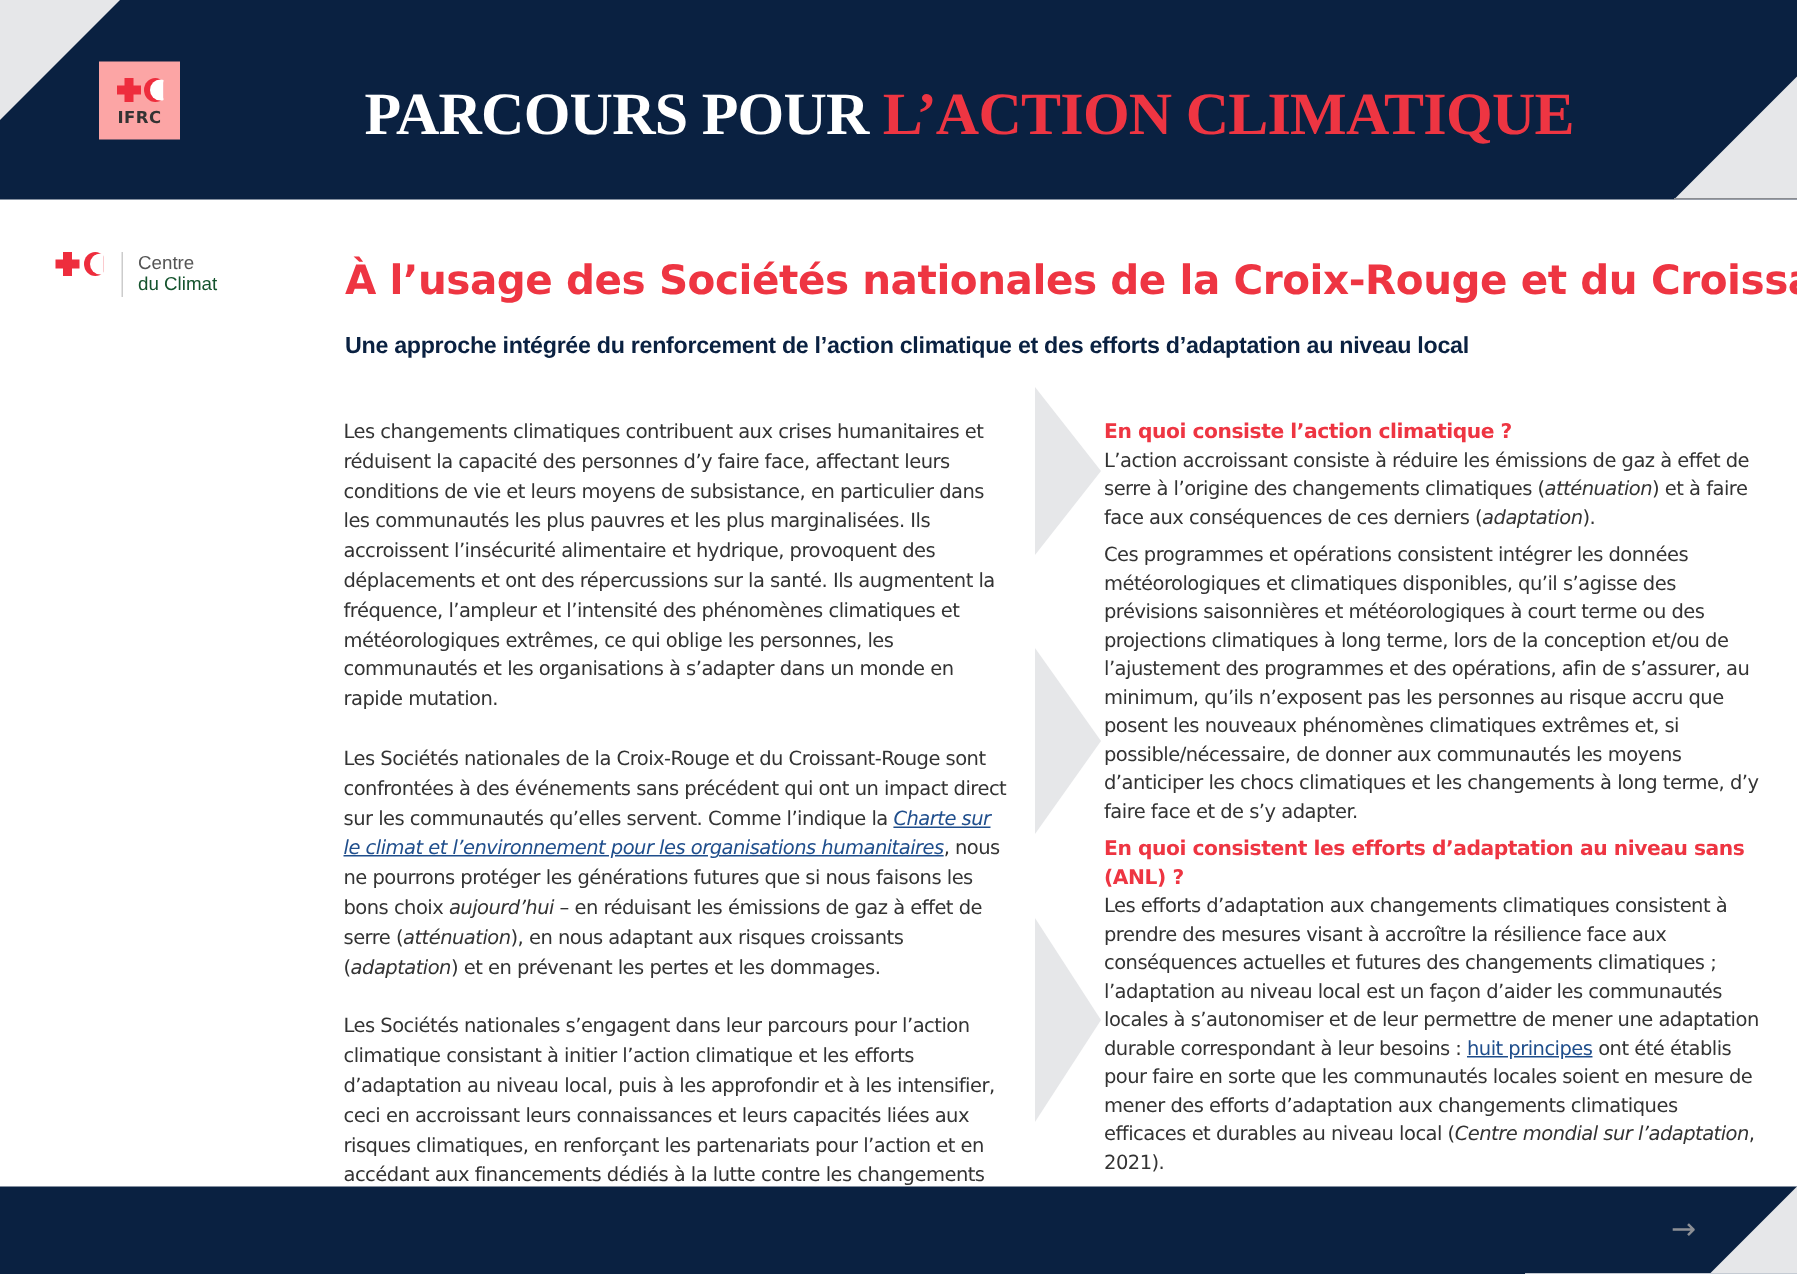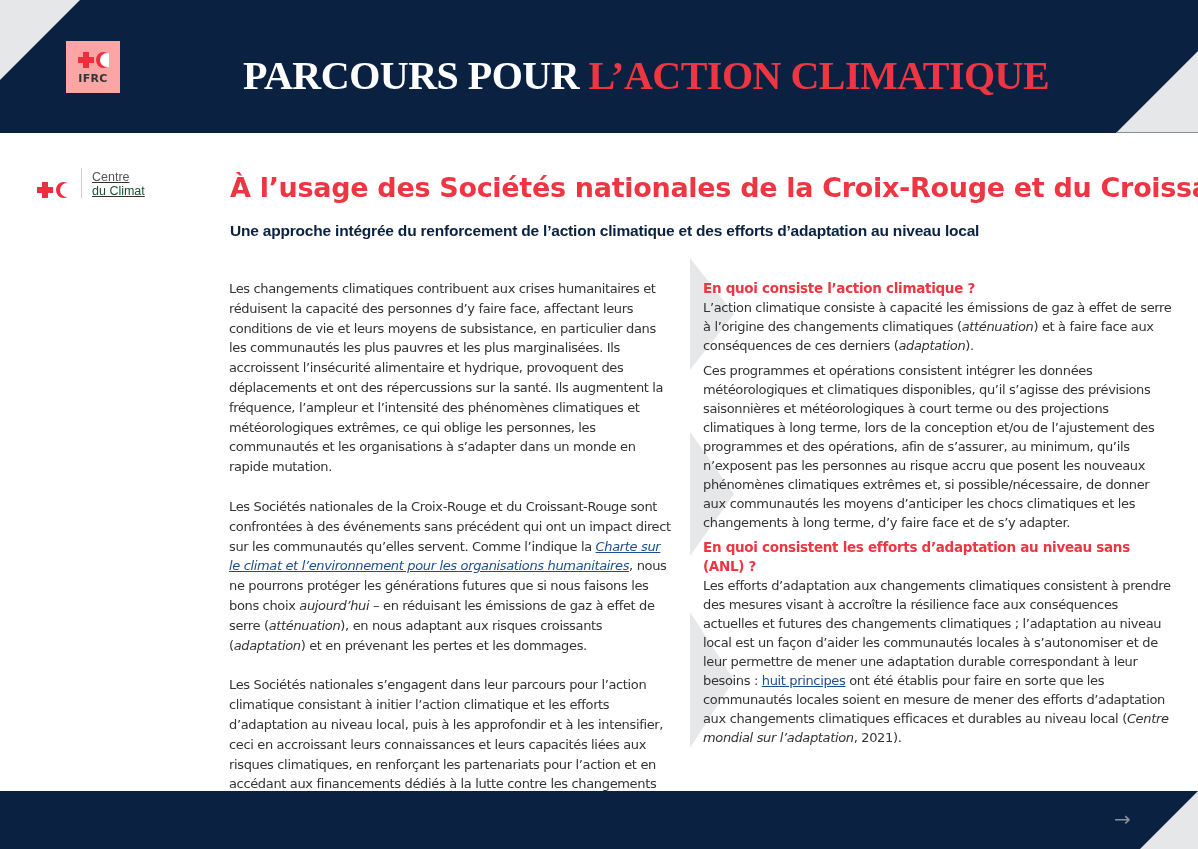--- a/index.html
+++ b/index.html
@@ -34,21 +34,21 @@
     .crescent::before { content: ""; position: absolute; left: 0; top: 0; width: 15px; height: 16px; border-radius: 50%; background: #ee2d3d; }
     .crescent::after { content: ""; position: absolute; left: 4px; top: 1px; width: 14px; height: 14px; border-radius: 50%; background: #ffffff; }
     .ifrc-text { font-family: "DejaVu Sans", sans-serif; font-weight: bold; font-size: 11px; color: #333; letter-spacing: 0.3px; margin-top: 2px; }
     .page-title {
       position: absolute; left: 243px; top: 52px; margin: 0;
       font-family: Liberation Serif, serif; font-weight: bold; font-size: 40px;
       letter-spacing: -0.5px; color: #ffffff; white-space: nowrap; line-height: 48px;
     }
     .page-title .accent { color: #ee3542; }
 
-    .centre-logo { position: absolute; left: 37px; top: 168px; display: flex; align-items: flex-end; text-decoration: underline; }
+    .centre-logo { position: absolute; left: 37px; top: 168px; display: flex; align-items: flex-start; }
     .centre-logo .marks { display: flex; align-items: center; gap: 3px; }
     .centre-logo .cross { width: 16px; height: 16px; }
     .centre-logo .crescent::after { background: #ffffff; }
     .centre-logo .divider { width: 1px; height: 30px; background: #cccccc; margin: 0 10px 0 12px; }
     .centre-logo .txt { font-family: "Liberation Sans", sans-serif; font-size: 12.5px; line-height: 14px; }
     .centre-logo .txt .l1 { color: #555; display: block; }
     .centre-logo .txt .l2 { color: #14532d; display: block; }
 
     .doc-heading {
       position: absolute; left: 230px; top: 175px; margin: 0; white-space: nowrap;
@@ -65,21 +65,21 @@
       position: absolute; left: 229px; top: 279px; width: 445px;
       font-family: "DejaVu Sans", sans-serif; font-size: 13px; line-height: 19.8px; color: #333;
       letter-spacing: -0.35px;
     }
     .col-left p { margin: 0 0 20px 0; }
     .col-right {
       position: absolute; left: 703px; top: 279px; width: 470px;
       font-family: "DejaVu Sans", sans-serif; font-size: 13px; line-height: 19px; color: #333;
       letter-spacing: -0.35px; z-index: 2;
     }
-    .q-block { margin-bottom: 4px; }
+    .q-block { margin-bottom: 4px; margin-left: 33px; }
     .q-title { color: #ee3542; font-weight: bold; font-size: 13.5px; line-height: 19px; margin: 0; letter-spacing: -0.3px; }
     .q-body { margin: 0 0 6px 0; }
     a.link { color: #1f4e8c; text-decoration: underline; }
     a.link.italic { font-style: italic; }
     em { font-style: italic; }
 
     .chevron { position: absolute; width: 0; height: 0; z-index: 1;
       border-left: 44px solid #e6e7e9; border-top-style: solid; border-bottom-style: solid;
       border-top-color: transparent; border-bottom-color: transparent; }
     .chev-1 { left: 690px; top: 258px; border-top-width: 56px; border-bottom-width: 56px; }
@@ -136,21 +136,21 @@
   <p>Les Sociétés nationales s’engagent dans leur parcours pour l’action climatique consistant à initier l’action climatique et les efforts d’adaptation au niveau local, puis à les approfondir et à les intensifier, ceci en accroissant leurs connaissances et leurs capacités liées aux risques climatiques, en renforçant les partenariats pour l’action et en accédant aux financements dédiés à la lutte contre les changements climatiques.</p>
 </div>
 
 <div class="chevron chev-1"></div>
 <div class="chevron chev-2"></div>
 <div class="chevron chev-3"></div>
 
 <div class="col-right">
   <div class="q-block">
     <p class="q-title">En quoi consiste l’action climatique ?</p>
-    <p class="q-body"><span>L’action climatique consiste à capacité les émissions de gaz à effet de serre à l’origine des changements climatiques (</span><em>atténuation</em><span>) et à faire face aux conséquences de ces derniers (</span><em>adaptation</em><span>).</span></p>
+    <p class="q-body"><span>L’action accroissant consiste à réduire les émissions de gaz à effet de serre à l’origine des changements climatiques (</span><em>atténuation</em><span>) et à faire face aux conséquences de ces derniers (</span><em>adaptation</em><span>).</span></p>
   </div>
   <div class="q-block">
     <p class="q-body">Ces programmes et opérations consistent intégrer les données météorologiques et climatiques disponibles, qu’il s’agisse des prévisions saisonnières et météorologiques à court terme ou des projections climatiques à long terme, lors de la conception et/ou de l’ajustement des programmes et des opérations, afin de s’assurer, au minimum, qu’ils n’exposent pas les personnes au risque accru que posent les nouveaux phénomènes climatiques extrêmes et, si possible/nécessaire, de donner aux communautés les moyens d’anticiper les chocs climatiques et les changements à long terme, d’y faire face et de s’y adapter.</p>
   </div>
   <div class="q-block">
     <p class="q-title">En quoi consistent les efforts d’adaptation au niveau sans (ANL) ?</p>
     <p class="q-body"><span>Les efforts d’adaptation aux changements climatiques consistent à prendre des mesures visant à accroître la résilience face aux conséquences actuelles et futures des changements climatiques ; l’adaptation au niveau local est un façon d’aider les communautés locales à s’autonomiser et de leur permettre de mener une adaptation durable correspondant à leur besoins : </span><a class="link">huit principes</a><span> ont été établis pour faire en sorte que les communautés locales soient en mesure de mener des efforts d’adaptation aux changements climatiques efficaces et durables au niveau local (</span><em>Centre mondial sur l’adaptation</em><span>, 2021).</span></p>
   </div>
 </div>
 

